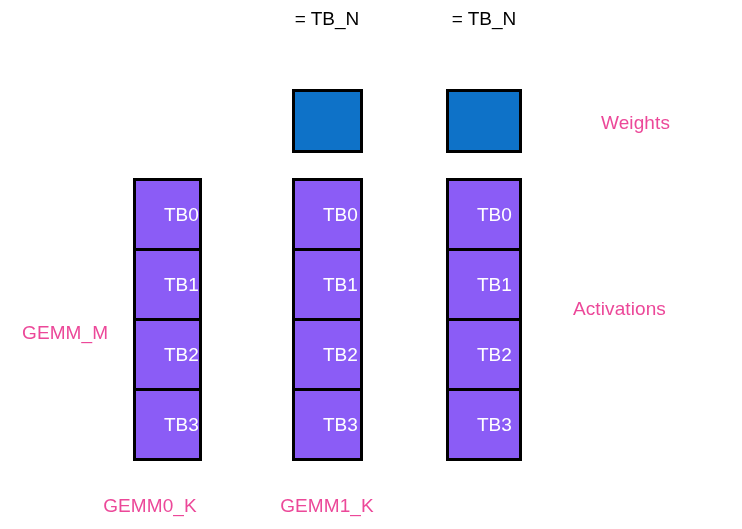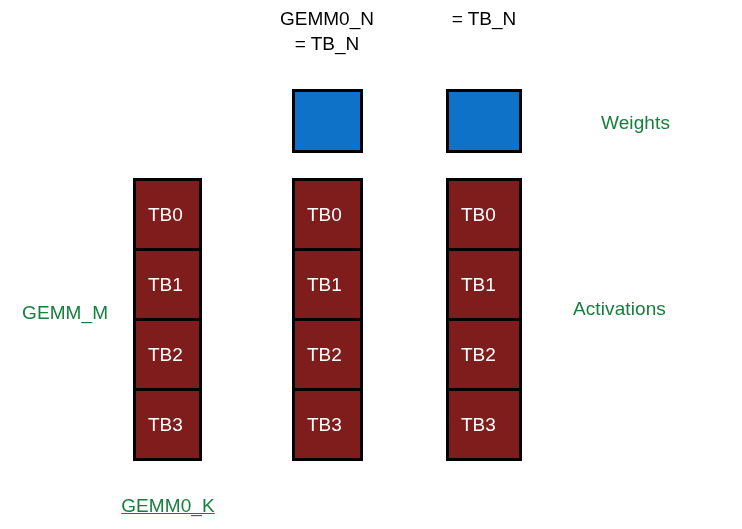--- a/index.html
+++ b/index.html
@@ -16,21 +16,21 @@
     position: relative;
     width: 742px;
     height: 529px;
     background: #ffffff;
     overflow: hidden;
   }
 
   
   .label {
     position: absolute;
-    color: #15803d;
+    color: #ec4899;
     font-size: 19px;
     line-height: 25px;
     white-space: pre;
     letter-spacing: 0.1px;
   }
   .label.center {
     text-align: center;
   }
 
   
@@ -52,55 +52,54 @@
     box-sizing: border-box;
   }
 
   
   .col {
     position: absolute;
     display: flex;
     flex-direction: column;
   }
   .cell {
-    background: #7f1d1d;
+    background: #8b5cf6;
     border: 3px solid #000000;
     box-sizing: border-box;
     color: #ffffff;
     font-size: 19px;
     display: flex;
     align-items: center;
-    padding-left: 12px;
+    padding-left: 28px;
     margin-top: -3px;
   }
   .cell:first-child { margin-top: 0; }
 </style>
 </head>
 <body>
 
 <div id="canvas">
 
   <div class="hdr" style="left:247px; top:6px;">
-    <span class="l1">GEMM0_N</span>
     <span class="l2">= TB_N</span>
   </div>
 
   <div class="hdr" style="left:404px; top:6px;">
     <span class="l2">= TB_N</span>
   </div>
 
   <div class="weight-tile" style="left:292px; top:89px; width:71px; height:64px;"></div>
 
   <div class="weight-tile" style="left:446px; top:89px; width:76px; height:64px;"></div>
 
   <div class="label" style="left:601px; top:110px;">Weights</div>
 
   <div class="label" style="left:573px; top:296px;">Activations</div>
 
-  <div class="label" style="left:22px; top:300px;">GEMM_M</div>
+  <div class="label" style="left:22px; top:320px;">GEMM_M</div>
 
   <div class="col" style="left:133px; top:178px; width:69px;">
     <div class="cell" style="height:73px;">TB0</div>
     <div class="cell" style="height:73px;">TB1</div>
     <div class="cell" style="height:73px;">TB2</div>
     <div class="cell" style="height:73px;">TB3</div>
   </div>
 
   <div class="col" style="left:292px; top:178px; width:71px;">
     <div class="cell" style="height:73px;">TB0</div>
@@ -109,16 +108,17 @@
     <div class="cell" style="height:73px;">TB3</div>
   </div>
 
   <div class="col" style="left:446px; top:178px; width:76px;">
     <div class="cell" style="height:73px;">TB0</div>
     <div class="cell" style="height:73px;">TB1</div>
     <div class="cell" style="height:73px;">TB2</div>
     <div class="cell" style="height:73px;">TB3</div>
   </div>
 
-  <div class="label center" style="left:88px; top:493px; width:160px;text-decoration:underline;">GEMM0_K</div>
+  <div class="label center" style="left:70px; top:493px; width:160px;">GEMM0_K</div>
 
+  <div class="label center" style="left:247px; top:493px; width:160px;">GEMM1_K</div>
 
 </div>
 
 </body></html>

